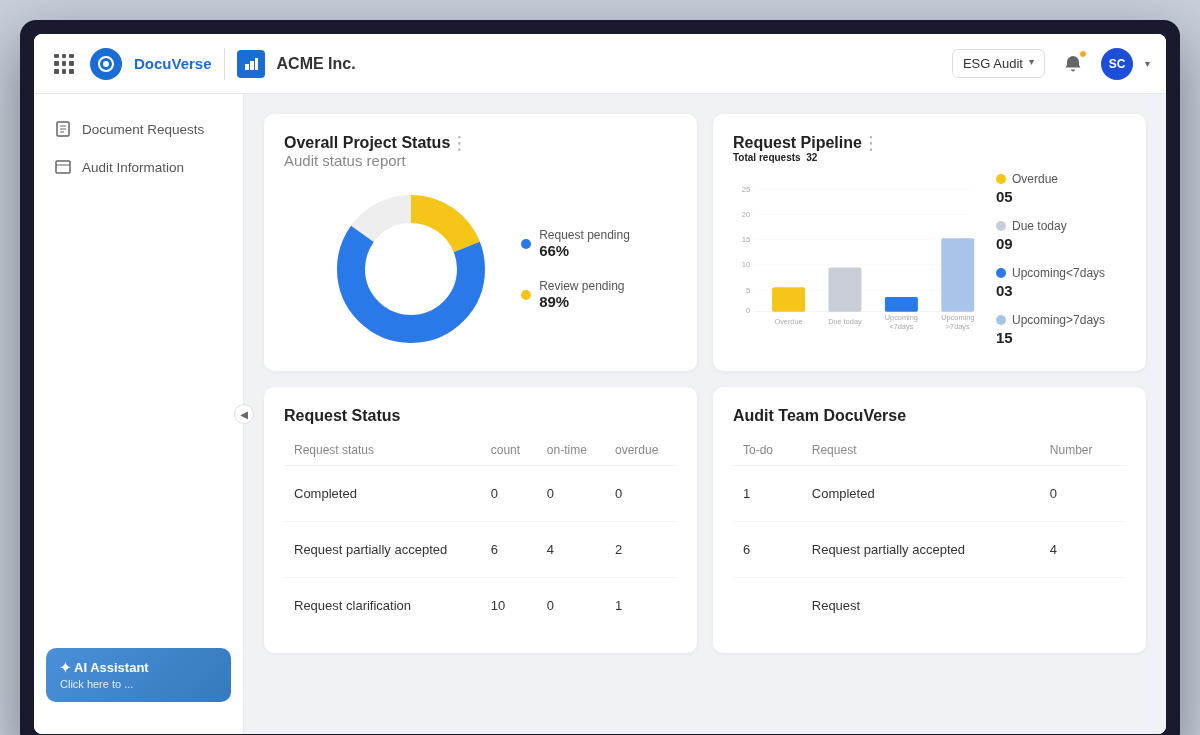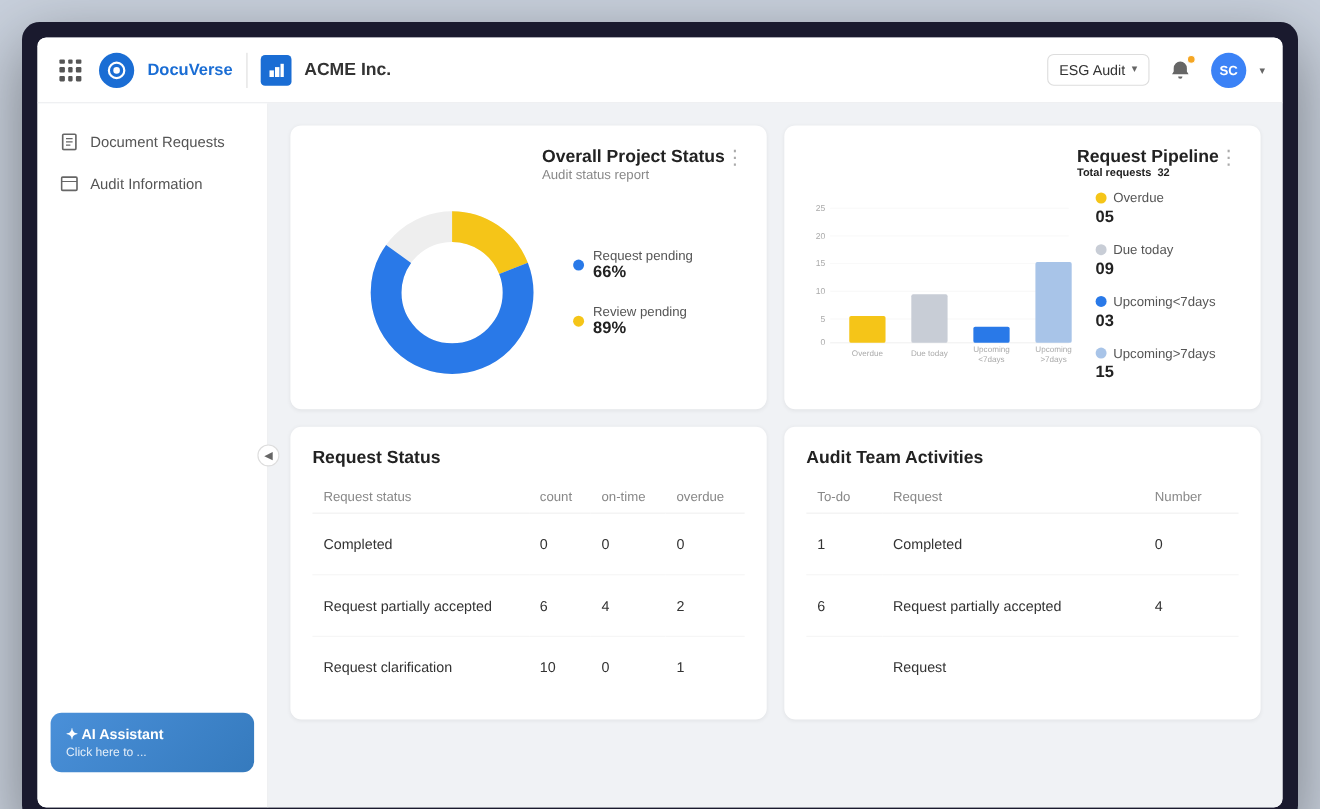--- a/index.html
+++ b/index.html
@@ -121,21 +121,21 @@
       width: 8px;
       height: 8px;
       background: #f5a623;
       border-radius: 50%;
       border: 1px solid white;
     }
     .avatar {
       width: 32px;
       height: 32px;
       border-radius: 50%;
-      background: #3b82f6;
+      background: #1d4ed8;
       color: white;
       font-size: 12px;
       font-weight: 600;
       display: flex;
       align-items: center;
       justify-content: center;
     }
     .chevron-icon { font-size: 10px; color: #666; }
 
     
@@ -237,31 +237,31 @@
       margin-bottom: 16px;
     }
     .card {
       background: #fff;
       border-radius: 10px;
       padding: 20px;
       box-shadow: 0 1px 4px rgba(0,0,0,0.06);
     }
     .card-header {
       display: flex;
-      justify-content: flex-end;
+      justify-content: flex-start;
       align-items: flex-start;
       margin-bottom: 4px;
     }
     .card-title {
       font-size: 16px;
       font-weight: 700;
       color: #222;
     }
     .card-subtitle {
-      font-size: 12px;
+      font-size: 15px;
       color: #888;
       margin-bottom: 16px;
     }
     .more-icon {
       color: #aaa;
       font-size: 18px;
       cursor: pointer;
       line-height: 1;
     }
 
@@ -586,21 +586,21 @@
                   <td>Request clarification</td>
                   <td>10</td>
                   <td>0</td>
                   <td>1</td>
                 </tr>
               </tbody>
             </table>
           </div>
 
           <div class="card">
-            <div class="card-title">Audit Team Activities</div>
+            <div class="card-title">Audit Team DocuVerse</div>
             <table class="data-table">
               <thead>
                 <tr>
                   <th>To-do</th>
                   <th>Request</th>
                   <th>Number</th>
                 </tr>
               </thead>
               <tbody>
                 <tr>

